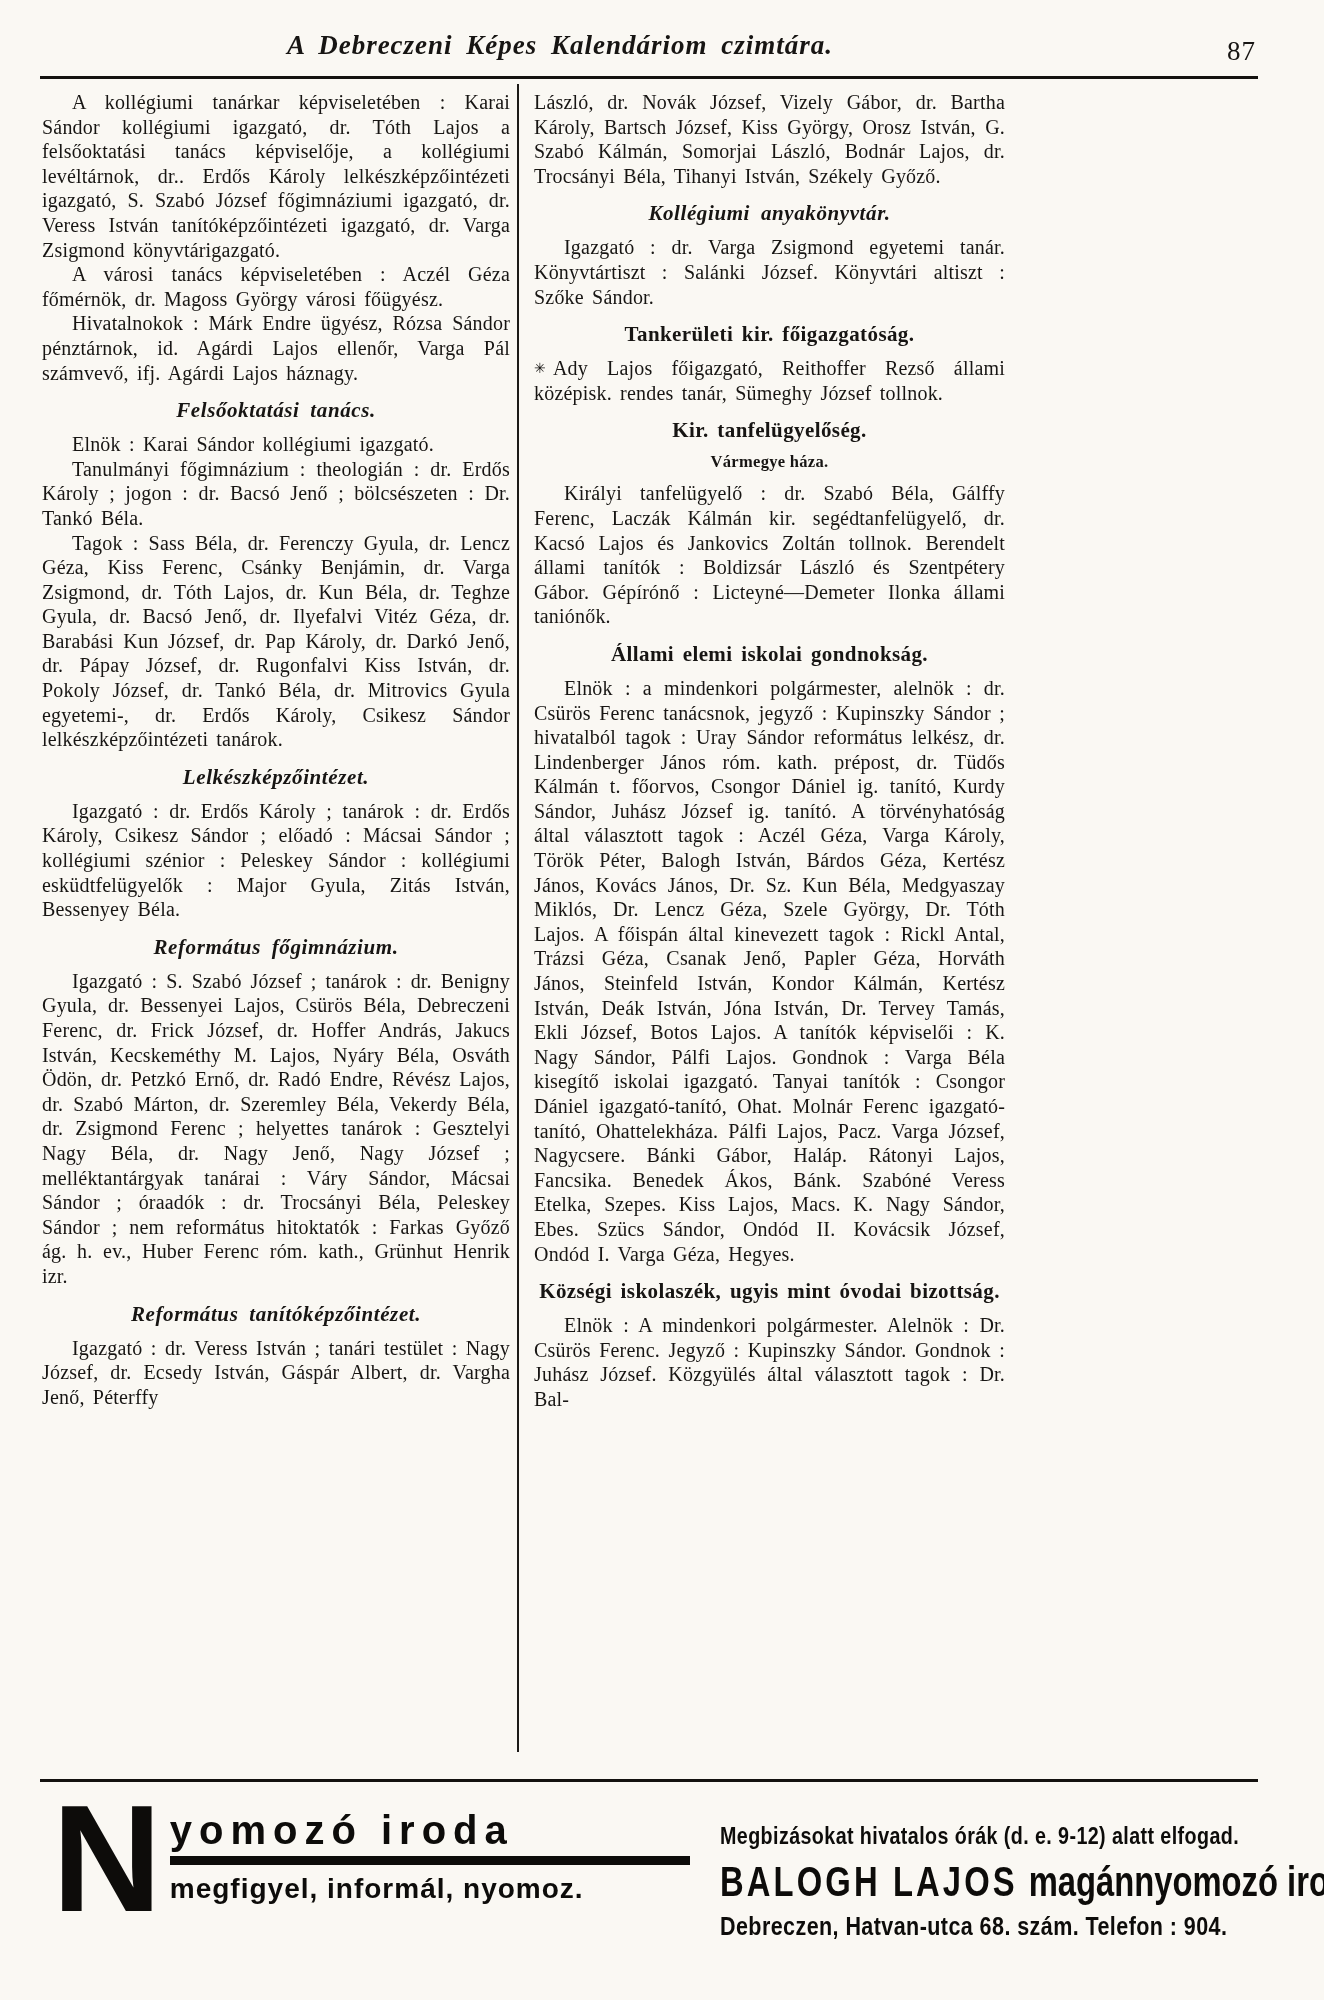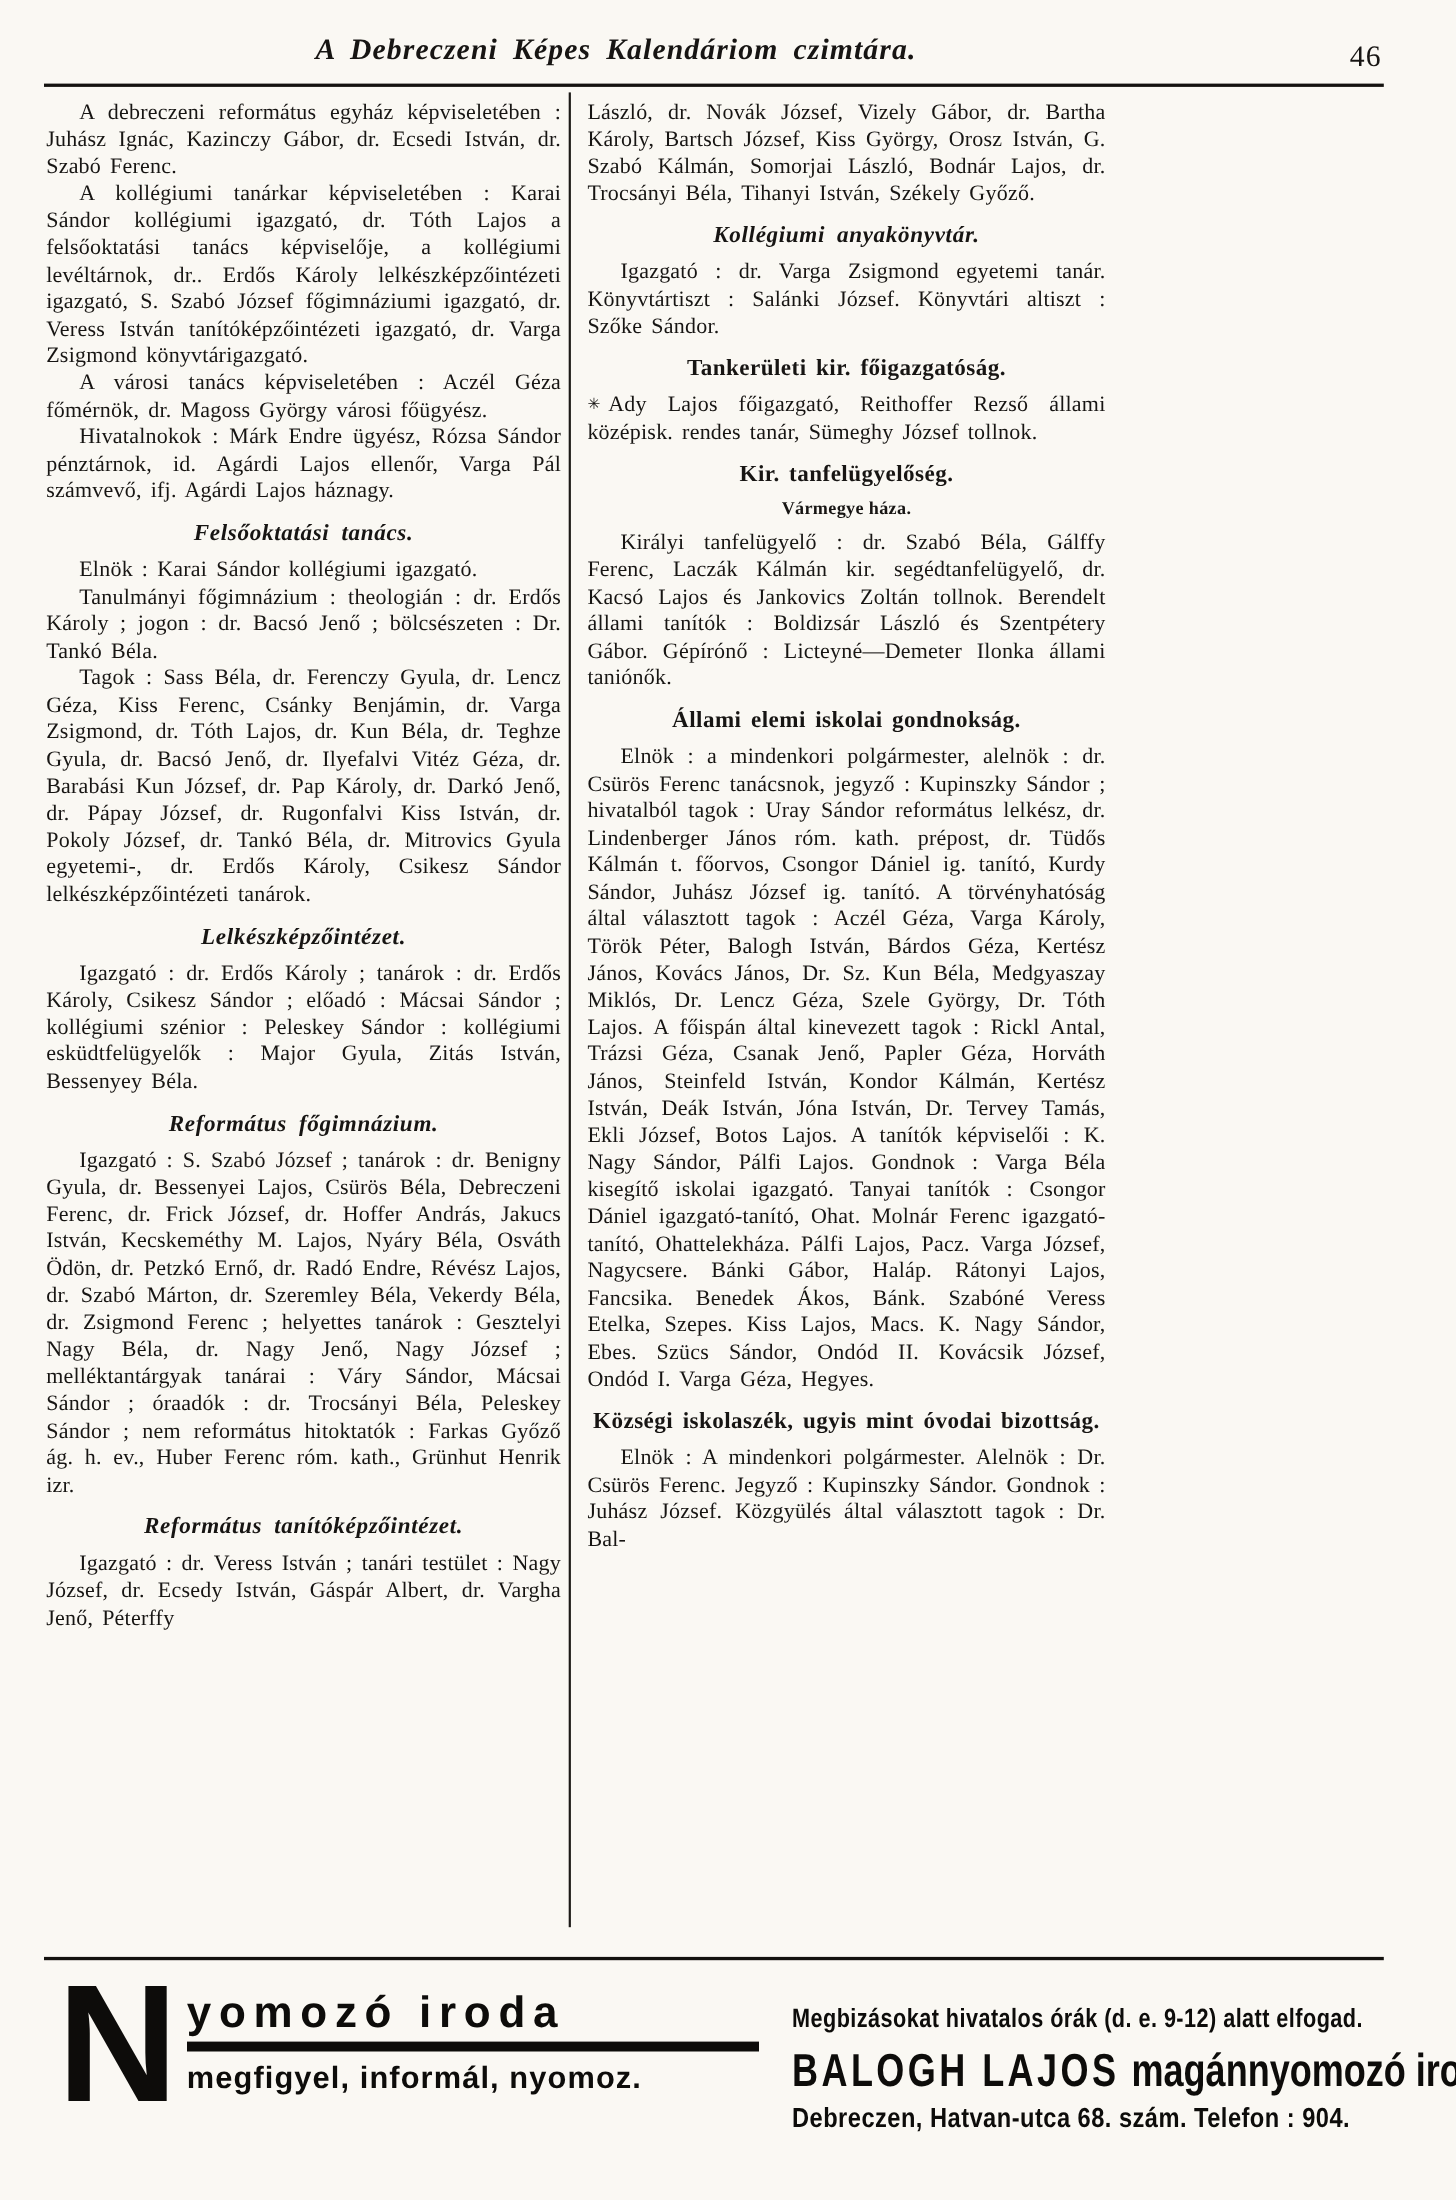--- a/index.html
+++ b/index.html
@@ -96,26 +96,25 @@
     transform:scaleX(0.86);transform-origin:left;
     letter-spacing:0.5px;
   }
 </style>
 </head>
 <body>
 
 <div>
 
   <div class="page-title">A Debreczeni Képes Kalendáriom czimtára.</div>
-  <div class="page-number">46</div>
+  <div class="page-number">87</div>
   <div class="header-rule"></div>
   <div class="column-divider"></div>
 
   <div class="col col-left">
-    <p class="indent">A debreczeni református egyház képviseletében : Juhász Ignác, Kazinczy Gábor, dr. Ecsedi István, dr. Szabó Ferenc.</p>
     <p class="indent">A kollégiumi tanárkar képviseletében : Karai Sándor kollégiumi igazgató, dr. Tóth Lajos a felsőoktatási tanács képviselője, a kollégiumi levéltárnok, dr.. Erdős Károly lelkészképzőintézeti igazgató, S. Szabó József főgimnáziumi igazgató, dr. Veress István tanítóképzőintézeti igazgató, dr. Varga Zsigmond könyvtárigazgató.</p>
     <p class="indent">A városi tanács képviseletében : Aczél Géza főmérnök, dr. Magoss György városi főügyész.</p>
     <p class="indent">Hivatalnokok : Márk Endre ügyész, Rózsa Sándor pénztárnok, id. Agárdi Lajos ellenőr, Varga Pál számvevő, ifj. Agárdi Lajos háznagy.</p>
     <div class="h-italic">Felsőoktatási tanács.</div>
     <p class="indent">Elnök : Karai Sándor kollégiumi igazgató.</p>
     <p class="indent">Tanulmányi főgimnázium : theologián : dr. Erdős Károly ; jogon : dr. Bacsó Jenő ; bölcsészeten : Dr. Tankó Béla.</p>
     <p class="indent">Tagok : Sass Béla, dr. Ferenczy Gyula, dr. Lencz Géza, Kiss Ferenc, Csánky Benjámin, dr. Varga Zsigmond, dr. Tóth Lajos, dr. Kun Béla, dr. Teghze Gyula, dr. Bacsó Jenő, dr. Ilyefalvi Vitéz Géza, dr. Barabási Kun József, dr. Pap Károly, dr. Darkó Jenő, dr. Pápay József, dr. Rugonfalvi Kiss István, dr. Pokoly József, dr. Tankó Béla, dr. Mitrovics Gyula egyetemi-, dr. Erdős Károly, Csikesz Sándor lelkészképzőintézeti tanárok.</p>
     <div class="h-italic">Lelkészképzőintézet.</div>
     <p class="indent">Igazgató : dr. Erdős Károly ; tanárok : dr. Erdős Károly, Csikesz Sándor ; előadó : Mácsai Sándor ; kollégiumi szénior : Peleskey Sándor : kollégiumi esküdtfelügyelők : Major Gyula, Zitás István, Bessenyey Béla.</p>
     <div class="h-italic">Református főgimnázium.</div>

